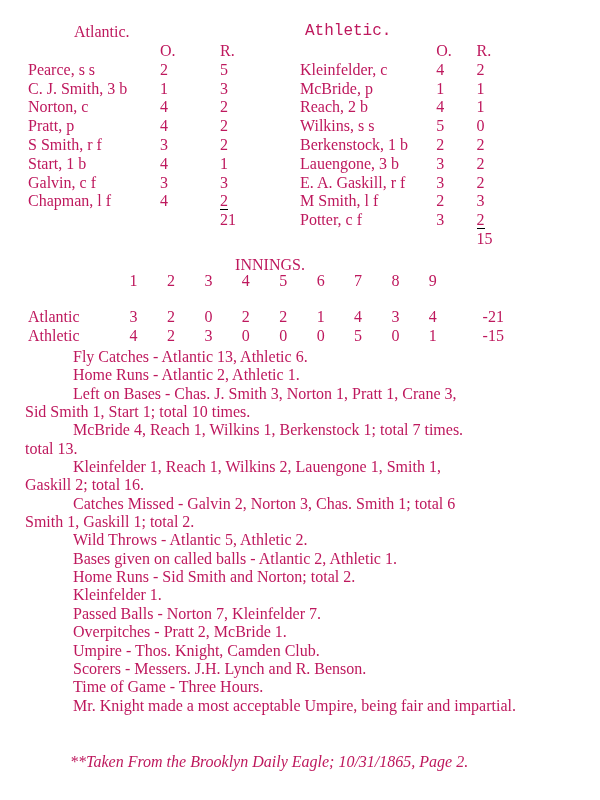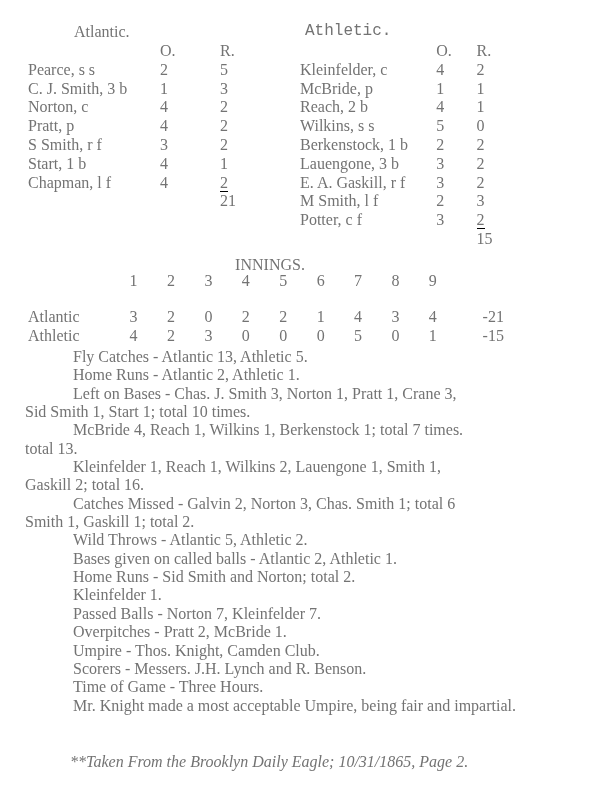--- a/index.html
+++ b/index.html
@@ -1,21 +1,21 @@
 <!DOCTYPE html>
 <html><head>
 <meta charset="utf-8">
 <style>
   html, body { margin: 0; padding: 0; background: #ffffff; }
   .page {
     position: relative;
     width: 519px;
     height: 800px;
     background: #ffffff;
-    color: #737373;
+    color: #be185d;
     font-family: "Liberation Serif", "DejaVu Serif", serif;
     font-size: 16px;
     overflow: hidden;
   }
 
   
   .team-title { position: absolute; top: 22px; line-height: 19px; }
   .team-title.atlantic { left: 74px; }
   .team-title.athletic { left: 305px; font-family: Liberation Mono, monospace; }
 
@@ -103,20 +103,25 @@
       <td>S Smith, r f</td>
       <td>3</td>
       <td>2</td>
     </tr>
     <tr>
       <td>Start, 1 b</td>
       <td>4</td>
       <td>1</td>
     </tr>
     <tr>
+      <td>Galvin, c f</td>
+      <td>3</td>
+      <td>3</td>
+    </tr>
+    <tr>
       <td>Chapman, l f</td>
       <td>4</td>
       <td><span class="sum-underline">2</span></td>
     </tr>
     <tr>
       <td></td>
       <td></td>
       <td>21</td>
     </tr>
   </tbody>
@@ -243,21 +248,21 @@
       <td class="in">0</td>
       <td class="in">5</td>
       <td class="in">0</td>
       <td class="in">1</td>
       <td class="tot">-15</td>
     </tr>
   </tbody>
     </table>
 
   <div class="notes">
-    <div class="note-line indent">Fly Catches - Atlantic 13, Athletic 5.</div>
+    <div class="note-line indent">Fly Catches - Atlantic 13, Athletic 6.</div>
     <div class="note-line indent">Home Runs - Atlantic 2, Athletic 1.</div>
     <div class="note-line indent">Left on Bases - Chas. J. Smith 3, Norton 1, Pratt 1, Crane 3,</div>
     <div class="note-line">Sid Smith 1, Start 1; total 10 times.</div>
     <div class="note-line indent">McBride 4, Reach 1, Wilkins 1, Berkenstock 1; total 7 times.</div>
     <div class="note-line">total 13.</div>
     <div class="note-line indent">Kleinfelder 1, Reach 1, Wilkins 2, Lauengone 1, Smith 1,</div>
     <div class="note-line">Gaskill 2; total 16.</div>
     <div class="note-line indent">Catches Missed - Galvin 2, Norton 3, Chas. Smith 1; total 6</div>
     <div class="note-line">Smith 1, Gaskill 1; total 2.</div>
     <div class="note-line indent">Wild Throws - Atlantic 5, Athletic 2.</div>

